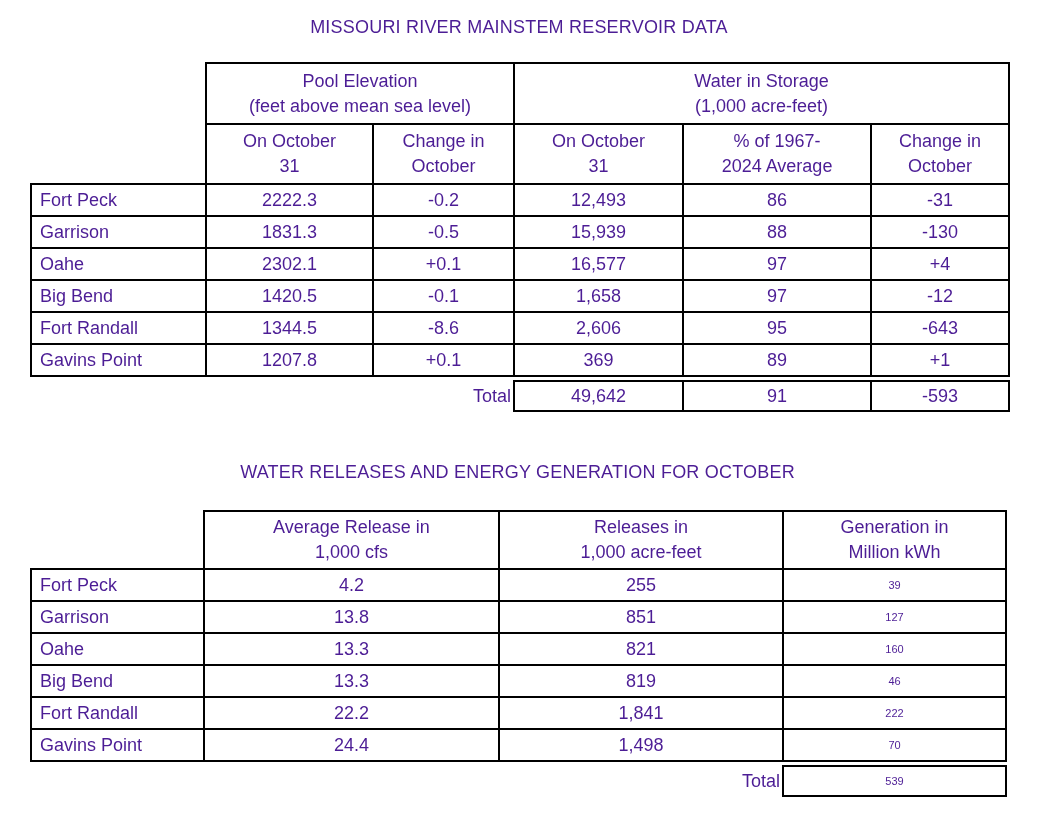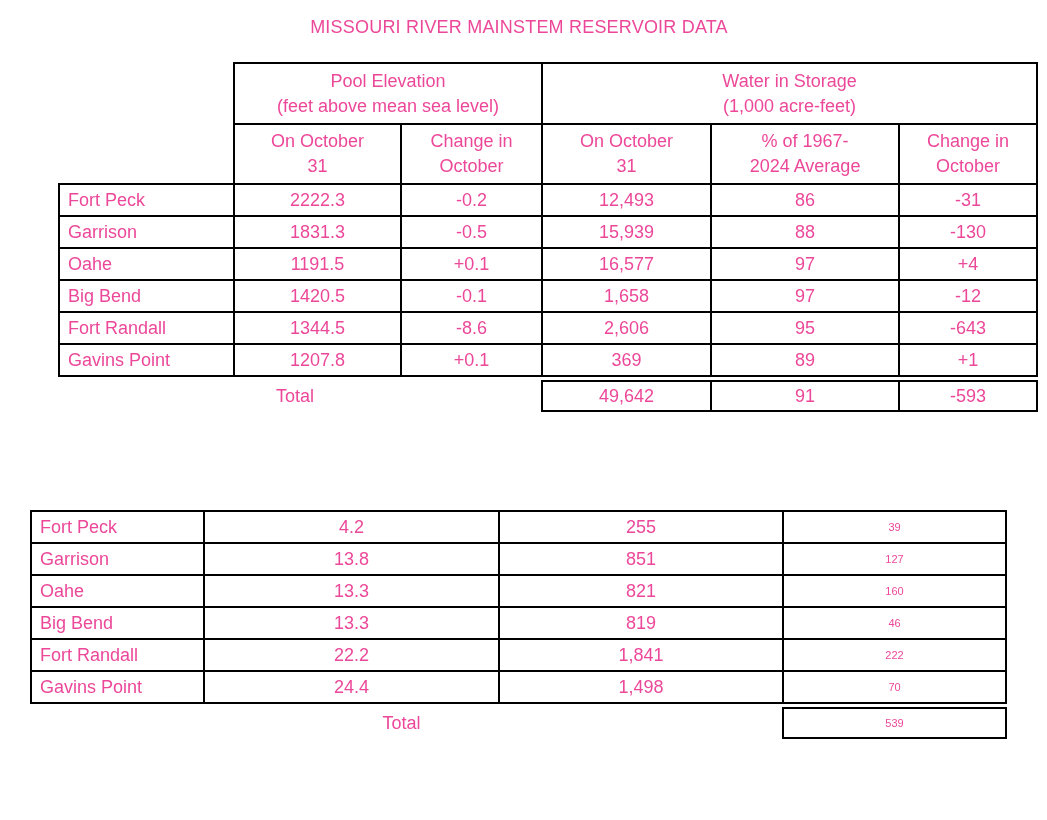--- a/index.html
+++ b/index.html
@@ -1,41 +1,41 @@
 <!DOCTYPE html>
 <html><head>
 <meta charset="utf-8">
 <style>
   html, body { margin:0; padding:0; background:#ffffff; }
   .page {
     position: relative;
     width: 1047px;
     height: 820px;
     background: #ffffff;
-    color: #ec4899;
+    color: #4c1d95;
     font-family: "Liberation Sans", sans-serif;
     overflow: hidden;
   }
   .doc-title {
     position: absolute;
     text-align: center;
     font-size: 18px;
     letter-spacing: 0.2px;
     white-space: nowrap;
   }
   #reservoir-title { top: 17px;  left: 30px; width: 978px; }
   #releases-title  { top: 462px; left: 30px; width: 975px; }
 
   table {
     position: absolute;
     left: 30px;
     border-collapse: collapse;
     table-layout: fixed;
   }
-  #reservoir-table { top: 62px;  width: 978px; margin-left: 28px; }
+  #reservoir-table { top: 62px;  width: 978px; }
   #releases-table  { top: 510px; width: 975px; }
 
   th, td {
     font-weight: normal;
     font-size: 18px;
     text-align: center;
     vertical-align: middle;
     padding: 0;
     overflow: hidden;
   }
@@ -44,22 +44,22 @@
 
   .group-row th { height: 59px; line-height: 25px; }
   .sub-row th   { height: 58px; line-height: 25px; }
   #releases-table .head-row th { height: 56px; line-height: 25px; }
   .data-row  { height: 32px; }
   .total-row { height: 30px; }
   .spacer-row td { border: none; height: 3px; padding: 0; }
 
   .row-label { text-align: left; padding-left: 8px; }
   .total-label {
-    text-align: center;
-    padding-right: 10px;
+    text-align: right;
+    padding-right: 2px;
     border: none;
     font-size: 18px;
   }
   .hline { display: block; }
   .gen { font-size: 11px; }
 </style>
 </head>
 <body>
 
 <div class="page">
@@ -121,21 +121,21 @@
     <tr class="data-row">
       <td class="b row-label">Garrison</td>
       <td class="b">1831.3</td>
       <td class="b">-0.5</td>
       <td class="b">15,939</td>
       <td class="b">88</td>
       <td class="b">-130</td>
     </tr>
     <tr class="data-row">
       <td class="b row-label">Oahe</td>
-      <td class="b">1191.5</td>
+      <td class="b">2302.1</td>
       <td class="b">+0.1</td>
       <td class="b">16,577</td>
       <td class="b">97</td>
       <td class="b">+4</td>
     </tr>
     <tr class="data-row">
       <td class="b row-label">Big Bend</td>
       <td class="b">1420.5</td>
       <td class="b">-0.1</td>
       <td class="b">1,658</td>
@@ -166,29 +166,45 @@
     </tr>
     <tr class="total-row">
       <td colspan="3" class="total-label">Total</td>
       <td class="b">49,642</td>
       <td class="b">91</td>
       <td class="b">-593</td>
     </tr>
   </tbody>
     </table>
 
+  <div id="releases-title" class="doc-title">WATER RELEASES AND ENERGY GENERATION FOR OCTOBER</div>
 
   <table id="releases-table">
     <colgroup>
       <col style="width:173px">
         <col style="width:295px">
         <col style="width:284px">
         <col style="width:223px">
     </colgroup>
     <tbody>
+        <tr class="head-row">
+      <th class="nb"></th>
+      <th class="b">
+        <span class="hline">Average Release in</span>
+        <span class="hline">1,000 cfs</span>
+      </th>
+      <th class="b">
+        <span class="hline">Releases in</span>
+        <span class="hline">1,000 acre-feet</span>
+      </th>
+      <th class="b">
+        <span class="hline">Generation in</span>
+        <span class="hline">Million kWh</span>
+      </th>
+    </tr>
     <tr class="data-row">
       <td class="b row-label">Fort Peck</td>
       <td class="b">4.2</td>
       <td class="b">255</td>
       <td class="b gen">39</td>
     </tr>
     <tr class="data-row">
       <td class="b row-label">Garrison</td>
       <td class="b">13.8</td>
       <td class="b">851</td>

